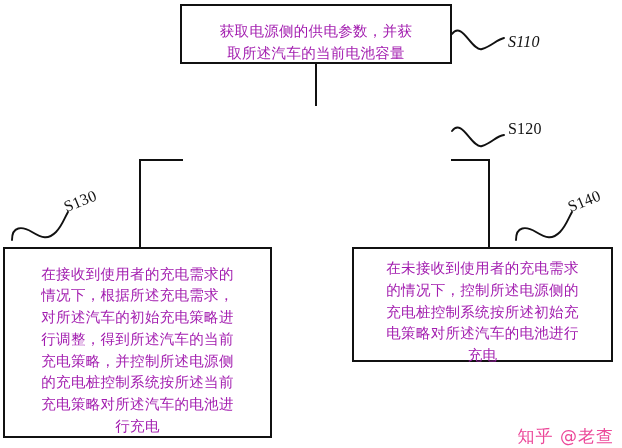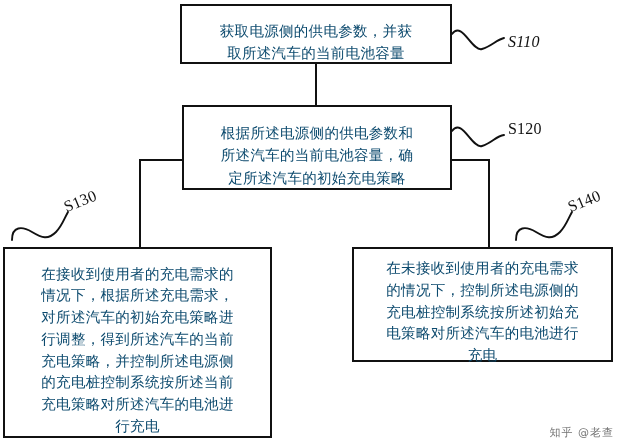--- a/index.html
+++ b/index.html
@@ -36,21 +36,21 @@
     justify-content: center;
     padding: 2px 6px;
   }
   .node-text {
     display: block;
     width: 100%;
     text-align: center;
     font-family: "DejaVu Sans", "Liberation Sans", sans-serif;
     font-size: 14.5px;
     line-height: 1.52;
-    color: #0c4a6e;
+    color: #a21caf;
     letter-spacing: 0.3px;
     white-space: pre-line;
     margin-top: 16px;
   }
 
   #node-s110 { left: 180px; top: 4px;   width: 272px; height: 60px; }
   #node-s120 { left: 182px; top: 105px; width: 270px; height: 85px; }
   #node-s130 { left: 3px;   top: 247px; width: 269px; height: 191px; }
   #node-s140 { left: 352px; top: 247px; width: 261px; height: 115px; }
 
@@ -76,24 +76,24 @@
   #label-s140 {
     left: 572px; top: 198px;
     transform: rotate(-22deg);
     transform-origin: left bottom;
   }
 
   
   #watermark {
     position: absolute;
     right: 8px;
-    bottom: 8px;
+    bottom: 0;
     font-family: "DejaVu Sans", "Liberation Sans", sans-serif;
-    font-size: 11px;
-    color: #737373;
+    font-size: 17px;
+    color: #ec4899;
     letter-spacing: 1px;
     user-select: none;
   }
 </style>
 </head>
 <body>
 
 <div id="page">
 
   <svg id="connectors" viewBox="0 0 622 448" xmlns="http://www.w3.org/2000/svg">
@@ -116,25 +116,20 @@
 
       <path d="M 516,240 C 516,226 526,226 536,232 C 546,238 552,240 560,232 C 566,226 568,219 572,212"></path>
     </g>
   </svg>
 
   <div class="node" id="node-s110">
     <span class="node-text">获取电源侧的供电参数，并获
 取所述汽车的当前电池容量</span>
   </div>
 
-  <div class="node" id="node-s120">
-    <span class="node-text">根据所述电源侧的供电参数和
-所述汽车的当前电池容量，确
-定所述汽车的初始充电策略</span>
-  </div>
 
   <div class="node" id="node-s130">
     <span class="node-text">在接收到使用者的充电需求的
 情况下，根据所述充电需求，
 对所述汽车的初始充电策略进
 行调整，得到所述汽车的当前
 充电策略，并控制所述电源侧
 的充电桩控制系统按所述当前
 充电策略对所述汽车的电池进
 行充电</span>

